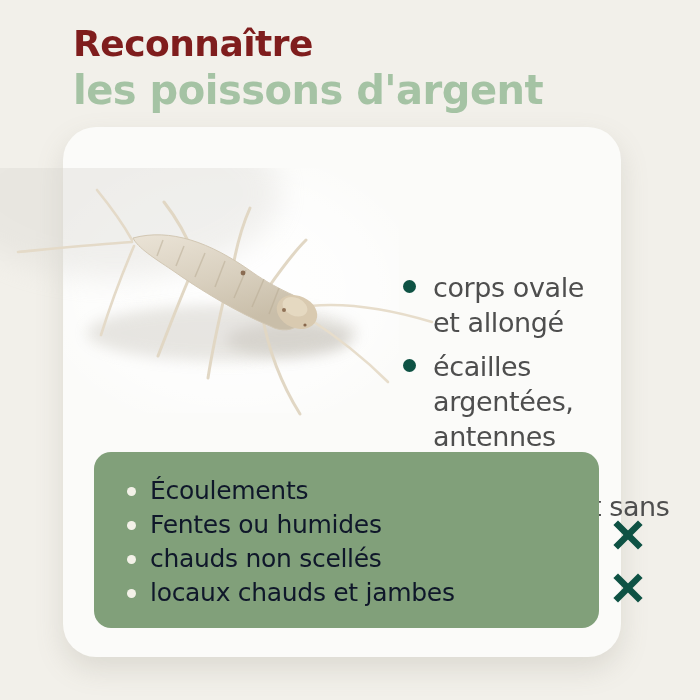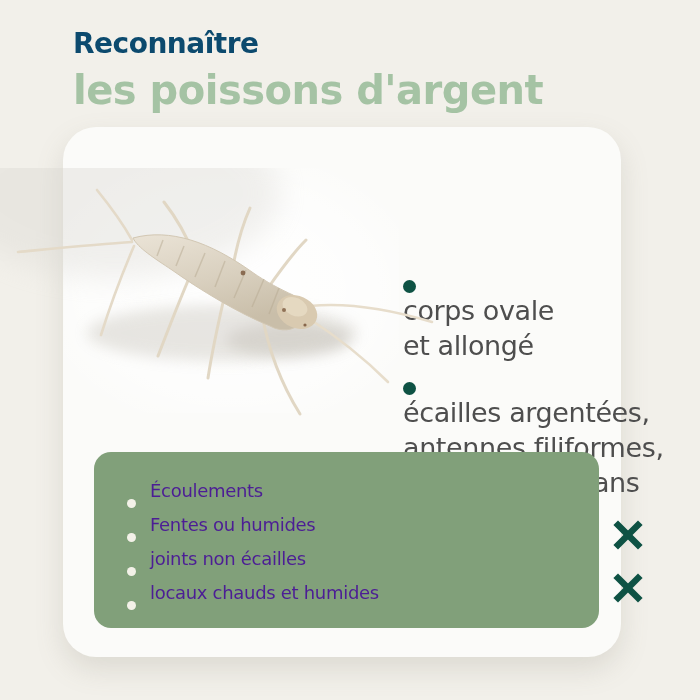--- a/index.html
+++ b/index.html
@@ -4,40 +4,40 @@
 <style>
   html,body{margin:0;padding:0;background:#e4e2dc;}
   .canvas{
     position:relative;width:700px;height:700px;margin:0 auto;
     background:#f2f0ea;overflow:hidden;
     font-family:"DejaVu Sans","Liberation Sans",sans-serif;
   }
   
   .header{position:absolute;left:73px;top:20px;}
   .title-line1{
-    font-size:28px;font-weight:bold;color:#0c4a6e;
+    font-size:36px;font-weight:bold;color:#7f1d1d;
     line-height:47px;letter-spacing:-0.5px;
   }
   .title-line2{
     font-size:40px;font-weight:bold;color:#a5c3a4;
     line-height:47px;letter-spacing:-0.5px;text-align:center;
   }
   
   .card{
     position:absolute;left:63px;top:127px;width:558px;height:530px;
     background:#fbfbf9;border-radius:33px;
     box-shadow:0 12px 28px rgba(120,115,100,0.18);
   }
   
   .features{
     position:absolute;left:340px;top:143px;width:272px;
     margin:0;padding:0;list-style:none;
   }
   .features li{
-    display:flex;align-items:flex-start;margin:0 0 9px 0;flex-direction:column;
+    display:flex;align-items:flex-start;margin:0 0 9px 0;
   }
   .feature-dot{
     flex:0 0 auto;width:13px;height:13px;border-radius:50%;
     background:#0e5244;margin:10px 17px 0 0;
   }
   .feature-text{
     font-size:27px;line-height:35px;color:#4e4e4e;
     white-space:pre-line;letter-spacing:-0.4px;
   }
   
@@ -49,22 +49,22 @@
   .hh-rest{color:#e0907f;}
   
   .panel{
     position:absolute;left:94px;top:452px;width:505px;height:176px;
     background:#81a07a;border-radius:17px;
   }
   .panel ul{
     margin:0;padding:22px 20px 0 33px;list-style:none;
   }
   .panel li{
-    display:flex;align-items:flex-end;
-    font-size:18px;line-height:34px;color:#4c1d95;letter-spacing:-0.3px;
+    display:flex;align-items:flex-start;
+    font-size:25px;line-height:34px;color:#0f172a;letter-spacing:-0.3px;
   }
   .panel-dot{
     flex:0 0 auto;width:9px;height:9px;border-radius:50%;
     background:#f3f1e8;margin:13px 14px 0 0;
   }
   
   .x-mark{position:absolute;width:36px;height:36px;}
   .x-mark.x1{left:610px;top:517px;}
   .x-mark.x2{left:610px;top:570px;}
   
@@ -113,25 +113,25 @@
       <li>
         <span class="panel-dot"></span>
         <span>Écoulements</span>
       </li>
       <li>
         <span class="panel-dot"></span>
         <span>Fentes ou humides</span>
       </li>
       <li>
         <span class="panel-dot"></span>
-        <span>joints non écailles</span>
-      </li>
-      <li>
-        <span class="panel-dot"></span>
-        <span>locaux chauds et humides</span>
+        <span>chauds non scellés</span>
+      </li>
+      <li>
+        <span class="panel-dot"></span>
+        <span>locaux chauds et jambes</span>
       </li>
     </ul>
   </div>
 
   <svg class="x-mark x1" viewBox="0 0 36 36">
     <line x1="8" y1="8" x2="28" y2="28" stroke="#0e5244" stroke-width="6.5" stroke-linecap="square"></line>
     <line x1="28" y1="8" x2="8" y2="28" stroke="#0e5244" stroke-width="6.5" stroke-linecap="square"></line>
   </svg>
   <svg class="x-mark x2" viewBox="0 0 36 36">
     <line x1="8" y1="8" x2="28" y2="28" stroke="#0e5244" stroke-width="6.5" stroke-linecap="square"></line>

